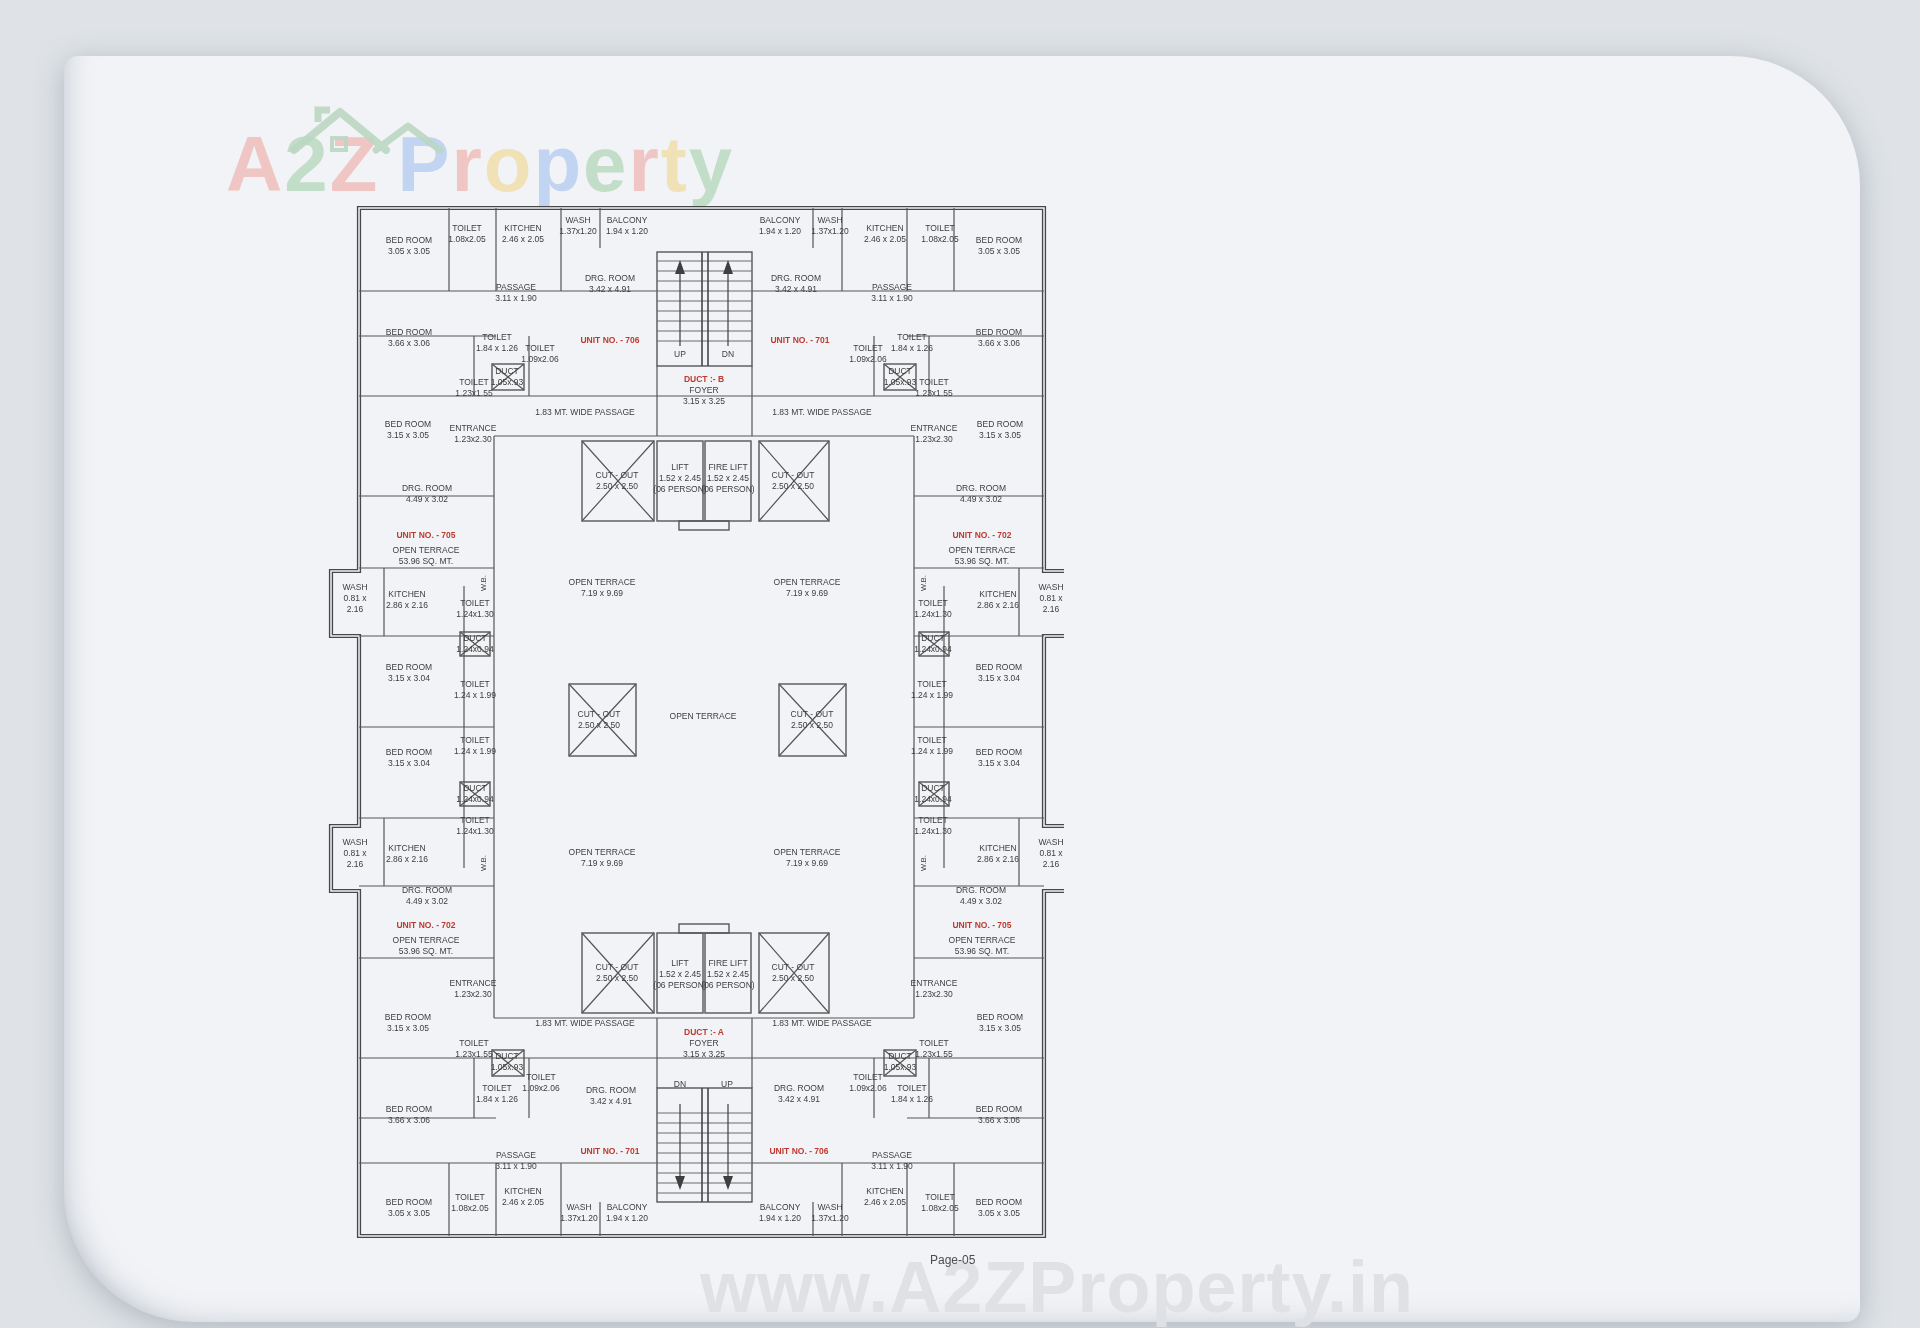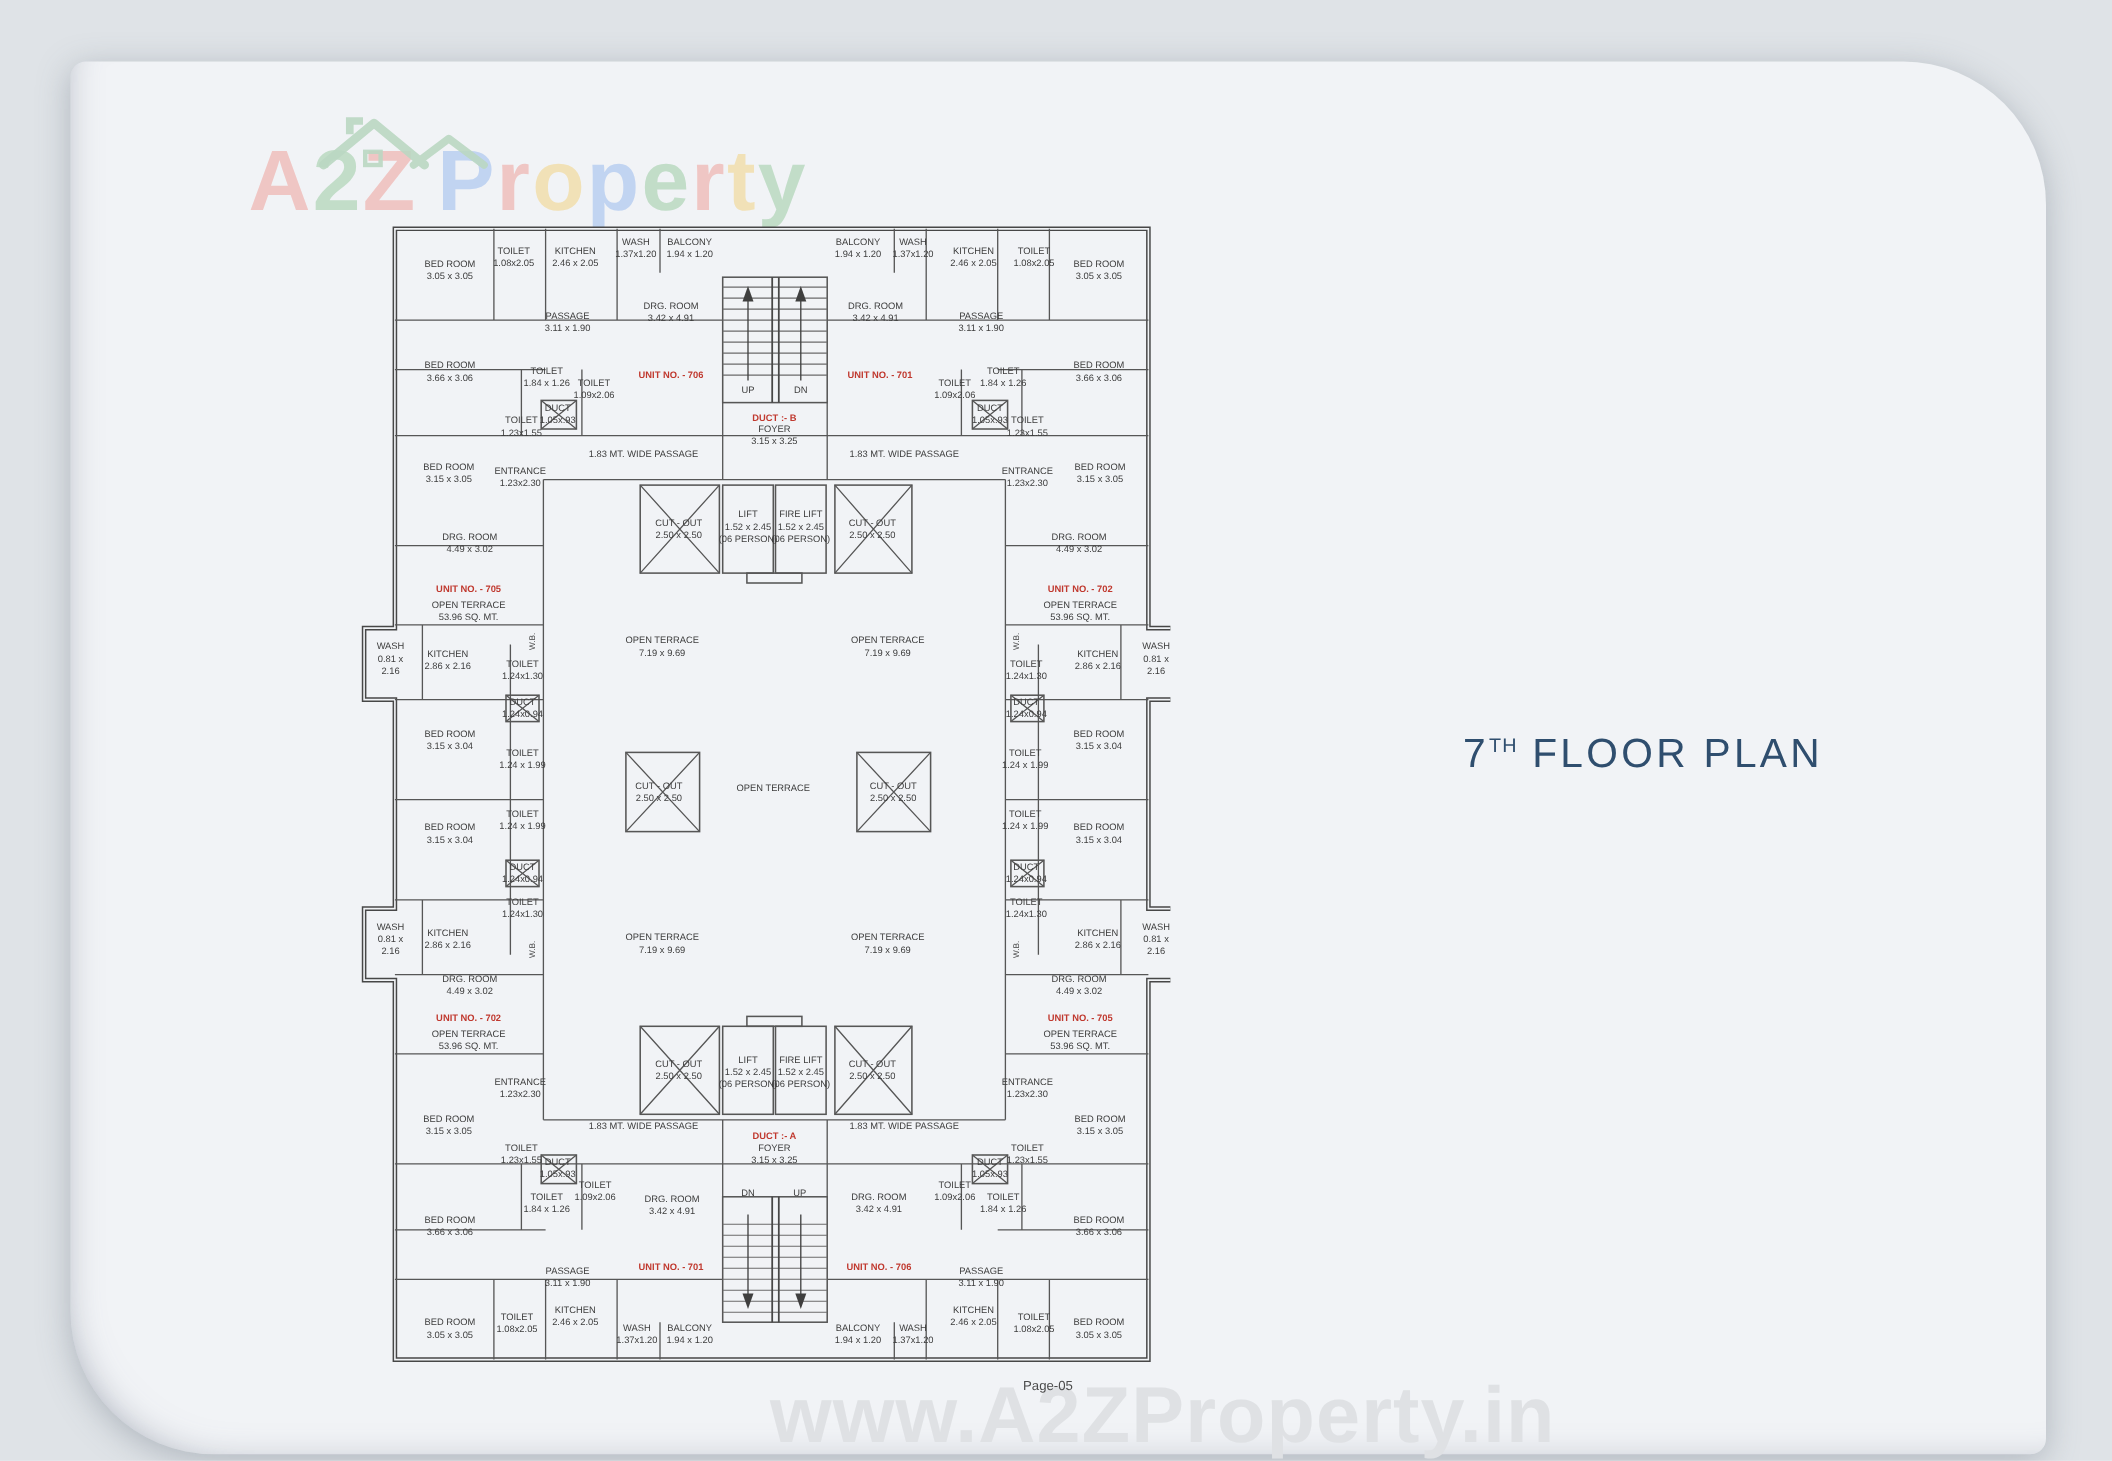--- a/index.html
+++ b/index.html
@@ -660,19 +660,18 @@
           <div>1.08x2.05</div>
         </div>
         <div class="plan-label" style="left: 675px; top: 1012px;">
           <div>BED ROOM</div>
           <div>3.05 x 3.05</div>
         </div>
       </div>
   </div>
 
   <div class="title">
-    <div class="l2"><span>7</span><sup>TH</sup><span> FLOOR PLAN</span></div>
   </div>
 
 </div>
 
 <div class="watermark">www.A2ZProperty.in</div>
 <div class="pageno">Page-05</div>
 
 </body></html>

